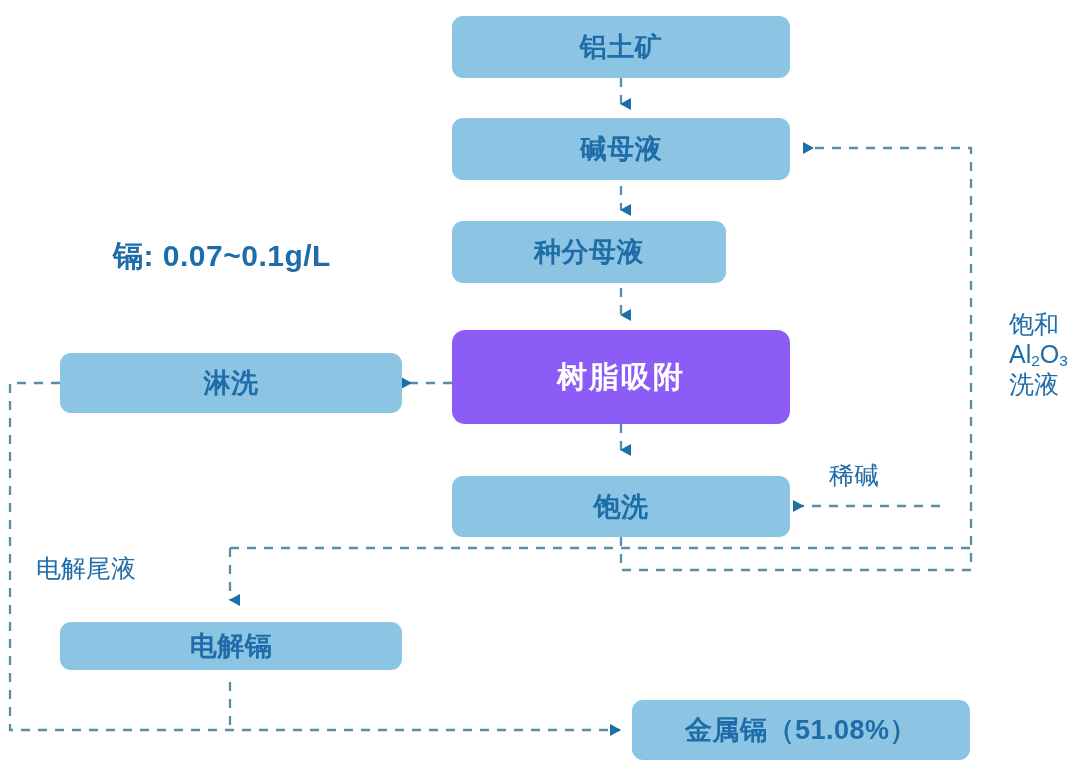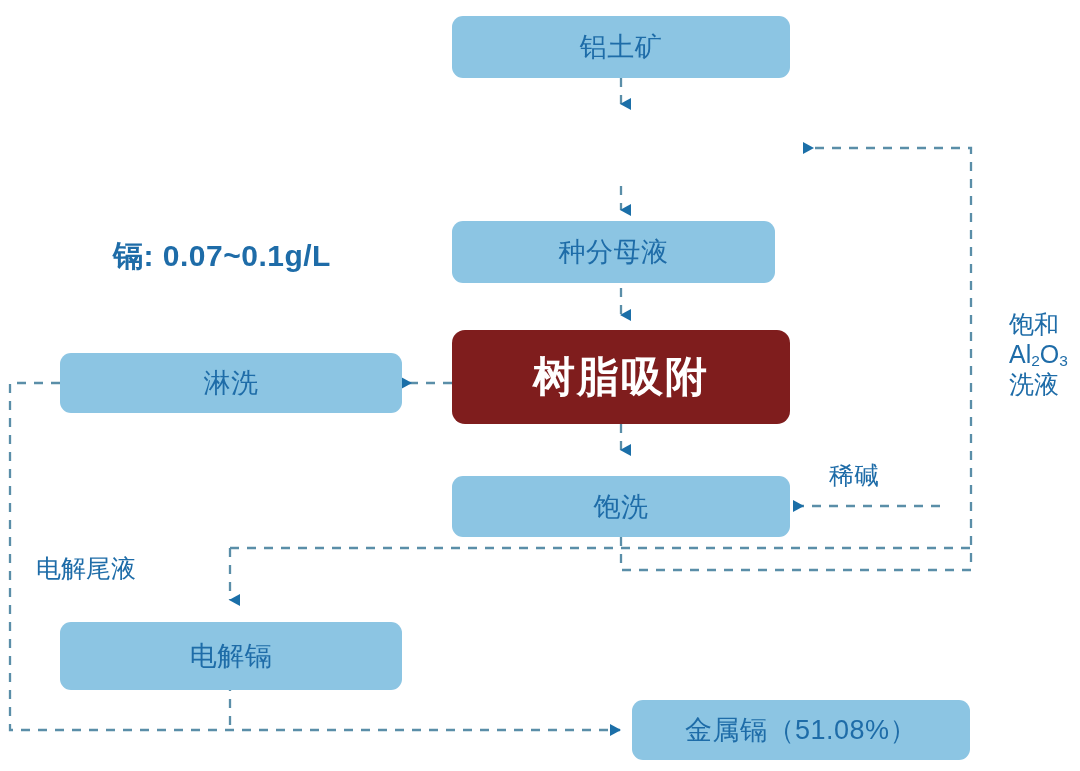--- a/index.html
+++ b/index.html
@@ -34,27 +34,27 @@
     display: flex;
     align-items: center;
     justify-content: center;
     text-align: center;
     letter-spacing: 0.5px;
   }
   .node-blue {
     background: #8cc5e3;
     color: #1e6ca8;
     font-size: 27px;
-    font-weight: 400;
+    font-weight: 700;
     text-align: center;
   }
   .node-green {
-    background: #7f1d1d;
+    background: #8b5cf6;
     color: #ffffff;
-    font-size: 42px;
+    font-size: 30px;
     font-weight: bold;
     letter-spacing: 2px;
     border-radius: 13px;
   }
   .edge-label {
     position: absolute;
     color: #1e6ca8;
     font-size: 25px;
     line-height: 1.18;
     white-space: nowrap;
@@ -114,38 +114,41 @@
       <path d="M 230 682 L 230 730"></path>
 
       <path d="M 230 548 L 971 548"></path>
     </g>
   </svg>
 
   <div class="node node-blue" style="left:452px; top:16px; width:338px; height:62px;">
     <span>铝土矿</span>
   </div>
 
+  <div class="node node-blue" style="left:452px; top:118px; width:338px; height:62px;">
+    <span>碱母液</span>
+  </div>
 
-  <div class="node node-blue" style="left:452px; top:221px; width:323px; height:62px;">
+  <div class="node node-blue" style="left:452px; top:221px; width:274px; height:62px;">
     <span>种分母液</span>
   </div>
 
   <div class="node node-green" style="left:452px; top:330px; width:338px; height:94px;">
     <span>树脂吸附</span>
   </div>
 
   <div class="node node-blue" style="left:452px; top:476px; width:338px; height:61px;">
     <span>饱洗</span>
   </div>
 
   <div class="node node-blue" style="left:60px; top:353px; width:342px; height:60px;">
     <span>淋洗</span>
   </div>
 
-  <div class="node node-blue" style="left:60px; top:622px; width:342px; height:68px;">
+  <div class="node node-blue" style="left:60px; top:622px; width:342px; height:48px;">
     <span>电解镉</span>
   </div>
 
   <div class="node node-blue" style="left:632px; top:700px; width:338px; height:60px;">
     <span>金属镉（51.08%）</span>
   </div>
 
   <div class="callout" style="left:113px; top:236px;text-align:center;">
     <span>镉: 0.07~0.1g/L</span>
   </div>

